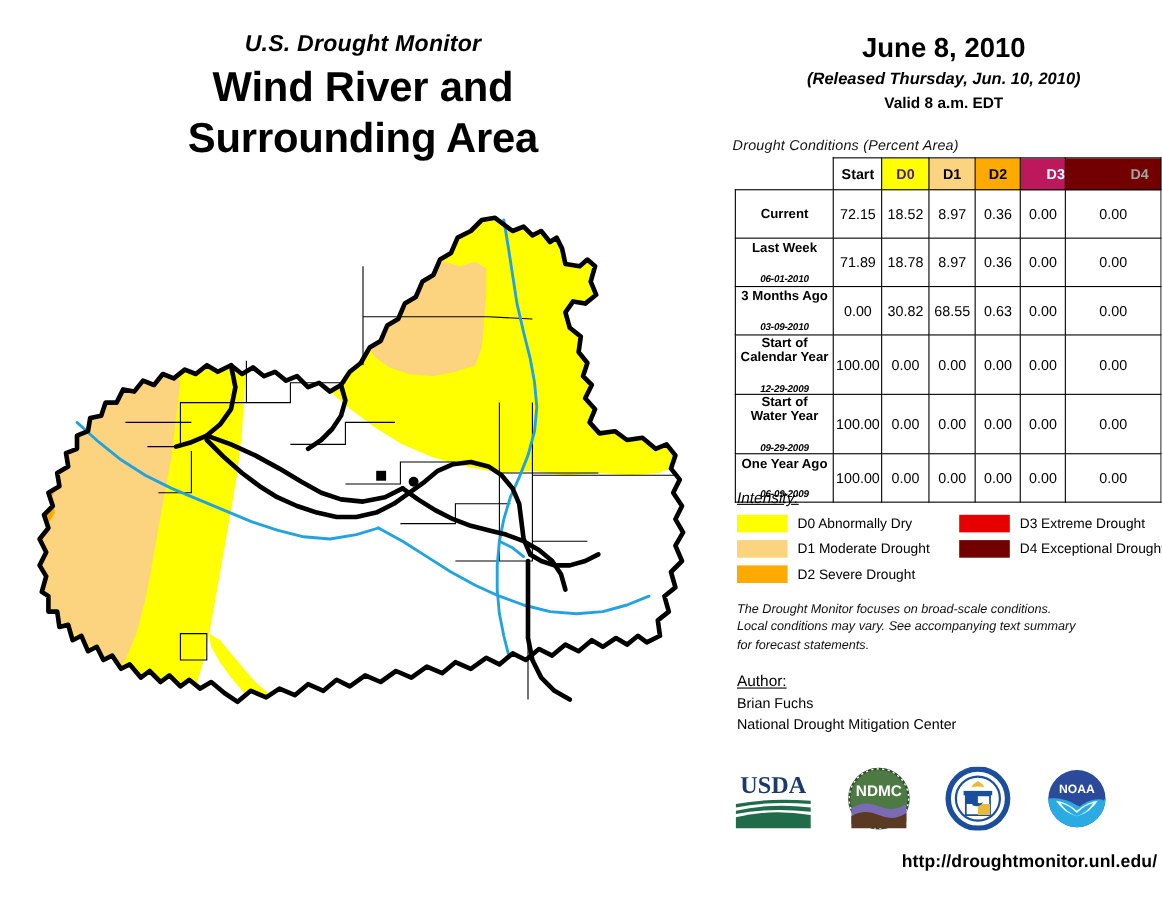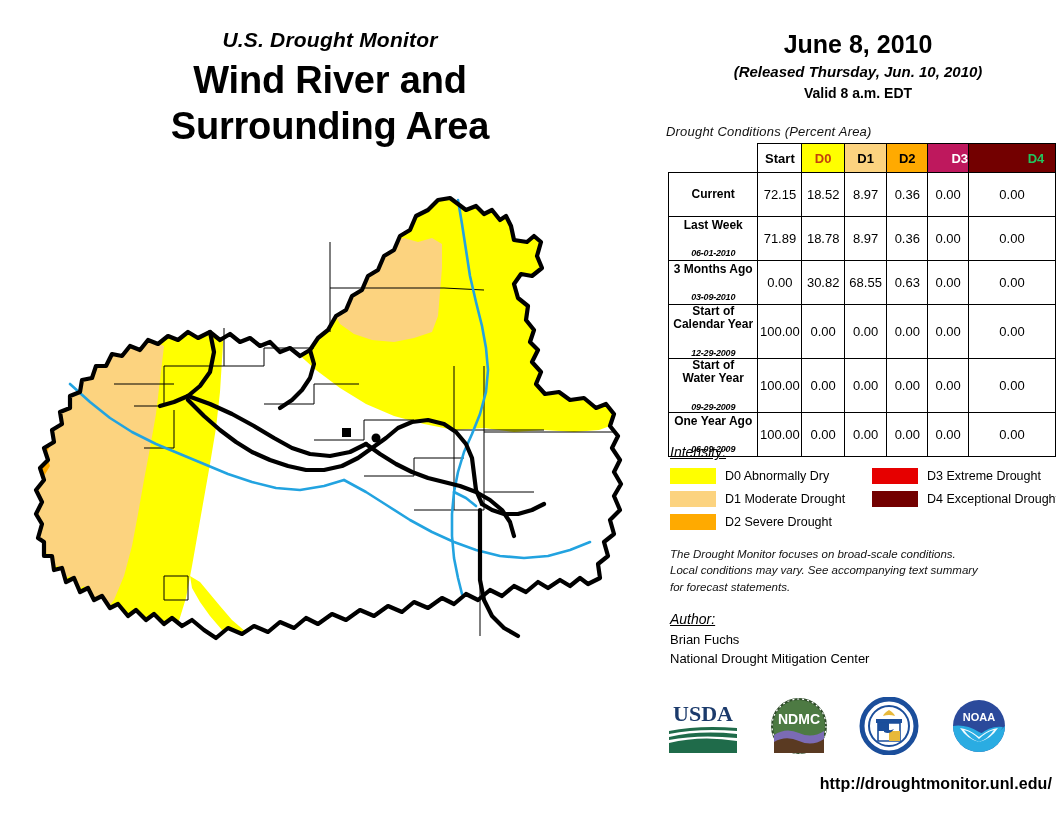--- a/index.html
+++ b/index.html
@@ -47,21 +47,21 @@
   .lg-item{display:flex;align-items:center;margin-bottom:6px;height:17px;}
   .lg-sw{width:46px;height:16px;display:inline-block;flex:0 0 46px;}
   .lg-tx{font-size:12.5px;margin-left:9px;white-space:nowrap;}
   .lg-col-l{position:absolute;left:0;top:0;width:200px;}
   .lg-col-r{position:absolute;left:202px;top:0;width:190px;}
 
   .disclaim{position:absolute;left:670px;top:546px;width:380px;
     font-size:11.5px;font-style:italic;line-height:1.42;color:#111;}
 
   .author{position:absolute;left:670px;top:611px;width:380px;}
-  .author-h{font-size:14px;font-style:italic;text-decoration:underline;margin-bottom:4px;}
+  .author-h{font-size:14px;text-decoration:underline;margin-bottom:4px;}
   .author-l{font-size:13px;line-height:1.45;}
 
   
   .logos{position:absolute;left:660px;top:697px;width:390px;height:62px;}
   .logo{position:absolute;top:0;}
   .url{position:absolute;left:660px;top:775px;width:392px;text-align:right;
     font-size:16px;font-weight:bold;letter-spacing:.1px;}
 </style>
 </head>
 <body>
@@ -269,25 +269,25 @@
     <div class="rh-valid">Valid 8 a.m. EDT</div>
   </div>
 
   <div class="tbl-cap">Drought Conditions (Percent Area)</div>
 
   <table class="dtable">
     <thead>
       <tr>
         <th class="lblcol"></th>
         <th class="cls" style="background: rgb(255, 255, 255); color: rgb(0, 0, 0);">Start</th>
-        <th class="cls" style="background: rgb(255, 255, 0); color: #c2410c;">D0</th>
+        <th class="cls" style="background: rgb(255, 255, 0); color: #4c1d95;">D0</th>
         <th class="cls" style="background: rgb(252, 211, 127); color: rgb(0, 0, 0);">D1</th>
         <th class="cls" style="background: rgb(255, 170, 0); color: rgb(0, 0, 0);">D2</th>
         <th class="cls" style="background: #be185d; color: rgb(255, 255, 255); text-align: right;">D3</th>
-        <th class="cls" style="background: rgb(115, 0, 0); color: #22c55e; padding-left: 48px;">D4</th>
+        <th class="cls" style="background: rgb(115, 0, 0); color: #a3a3a3; padding-left: 48px;">D4</th>
       </tr>
     </thead>
     <tbody>
       <tr>
         <td class="rowlbl">
           <span>Current</span>
         </td>
         <td class="val">72.15</td>
         <td class="val">18.52</td>
         <td class="val">8.97</td>

